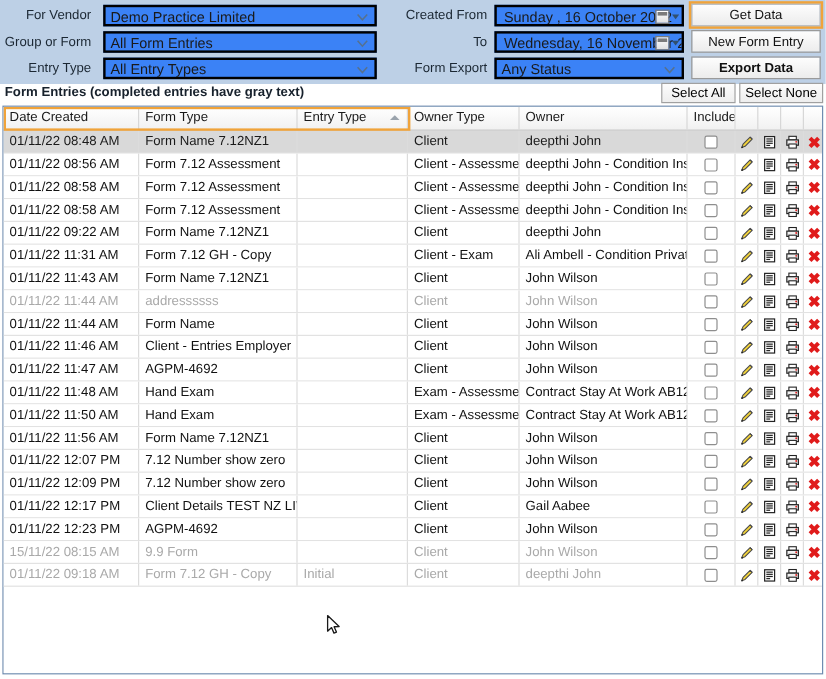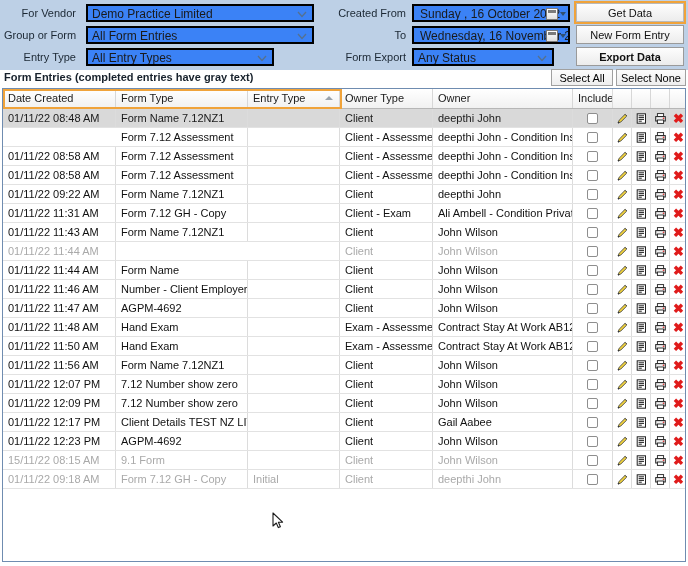--- a/index.html
+++ b/index.html
@@ -255,21 +255,21 @@
   <div class="fctl" style="left:86px; top:26px; width:228px;">
     <span>All Form Entries</span>
     <span class="chev">
       <svg width="10" height="7" viewBox="0 0 10 7">
           <path d="M1 1 L5 5.5 L9 1" stroke="#56718f" stroke-width="1.3" fill="none"></path>
         </svg>
     </span>
   </div>
 
   <span class="flabel" style="left:4px; top:48px; width:72px;">Entry Type</span>
-  <div class="fctl" style="left:86px; top:48px; width:188px;">
+  <div class="fctl" style="left:86px; top:48px; width:228px;">
     <span>All Entry Types</span>
     <span class="chev">
       <svg width="10" height="7" viewBox="0 0 10 7">
           <path d="M1 1 L5 5.5 L9 1" stroke="#56718f" stroke-width="1.3" fill="none"></path>
         </svg>
     </span>
   </div>
 
   <span class="flabel" style="left:330px; top:4px; width:76px;">Created From</span>
   <div class="fctl" style="left:412px; top:4px; width:158px; padding-left:6px;">
@@ -283,21 +283,21 @@
   <span class="flabel" style="left:330px; top:26px; width:76px;">To</span>
   <div class="fctl" style="left:412px; top:26px; width:158px; padding-left:6px;">
     <span>Wednesday, 16 November 2022</span>
     <span class="dtbtn">
       <span class="dtbox"></span>
       <span class="dtarrow"></span>
     </span>
   </div>
 
   <span class="flabel" style="left:330px; top:48px; width:76px;">Form Export</span>
-  <div class="fctl" style="left:412px; top:48px; width:142px;">
+  <div class="fctl" style="left:412px; top:48px; width:158px;">
     <span>Any Status</span>
     <span class="chev">
       <svg width="10" height="7" viewBox="0 0 10 7">
           <path d="M1 1 L5 5.5 L9 1" stroke="#56718f" stroke-width="1.3" fill="none"></path>
         </svg>
     </span>
   </div>
 
   <div class="btn highlight" style="left:576px; top:3px; width:108px;">Get Data</div>
   <div class="btn" style="left:576px; top:25px; width:108px;">New Form Entry</div>
@@ -359,20 +359,21 @@
             <rect x="1.7" y="4.6" width="9.6" height="4.4" fill="#f0f0f0" stroke="#222" stroke-width="1"></rect>
             <rect x="3.4" y="8" width="6.2" height="3.4" fill="#fff" stroke="#222" stroke-width="0.9"></rect>
             <circle cx="9.5" cy="6.2" r="0.8" fill="#d22"></circle>
           </svg>
         </div>
         <div class="actcell c-a4">
           <span class="xicon">✖</span>
         </div>
       </div>
       <div class="row">
+        <div class="cell c-date">01/11/22 08:56 AM</div>
         <div class="cell c-form">Form 7.12 Assessment</div>
         <div class="cell c-entry"></div>
         <div class="cell c-otype">Client - Assessment</div>
         <div class="cell c-owner">deepthi John - Condition Ins...</div>
         <div class="chkwrap">
           <div class="chk"></div>
         </div>
         <div class="actcell c-a1">
           <svg width="13" height="13" viewBox="0 0 13 13">
             <path d="M2 11 L3.2 8.2 L9.1 2.3 L10.8 4 L4.9 9.9 Z" fill="#f2d33a" stroke="#4a4a4a" stroke-width="0.9" stroke-linejoin="round"></path>
@@ -581,20 +582,21 @@
             <rect x="3.4" y="8" width="6.2" height="3.4" fill="#fff" stroke="#222" stroke-width="0.9"></rect>
             <circle cx="9.5" cy="6.2" r="0.8" fill="#d22"></circle>
           </svg>
         </div>
         <div class="actcell c-a4">
           <span class="xicon">✖</span>
         </div>
       </div>
       <div class="row completed">
         <div class="cell c-date">01/11/22 11:44 AM</div>
+        <div class="cell c-form">addressssss</div>
         <div class="cell c-entry"></div>
         <div class="cell c-otype">Client</div>
         <div class="cell c-owner">John Wilson</div>
         <div class="chkwrap">
           <div class="chk"></div>
         </div>
         <div class="actcell c-a1">
           <svg width="13" height="13" viewBox="0 0 13 13">
             <path d="M2 11 L3.2 8.2 L9.1 2.3 L10.8 4 L4.9 9.9 Z" fill="#f2d33a" stroke="#4a4a4a" stroke-width="0.9" stroke-linejoin="round"></path>
             <path d="M9.1 2.3 L10.8 4" stroke="#4a4a4a" stroke-width="0.9"></path>
@@ -654,21 +656,21 @@
             <rect x="3.4" y="8" width="6.2" height="3.4" fill="#fff" stroke="#222" stroke-width="0.9"></rect>
             <circle cx="9.5" cy="6.2" r="0.8" fill="#d22"></circle>
           </svg>
         </div>
         <div class="actcell c-a4">
           <span class="xicon">✖</span>
         </div>
       </div>
       <div class="row">
         <div class="cell c-date">01/11/22 11:46 AM</div>
-        <div class="cell c-form">Number - Client Employer</div>
+        <div class="cell c-form">Client - Entries Employer</div>
         <div class="cell c-entry"></div>
         <div class="cell c-otype">Client</div>
         <div class="cell c-owner">John Wilson</div>
         <div class="chkwrap">
           <div class="chk"></div>
         </div>
         <div class="actcell c-a1">
           <svg width="13" height="13" viewBox="0 0 13 13">
             <path d="M2 11 L3.2 8.2 L9.1 2.3 L10.8 4 L4.9 9.9 Z" fill="#f2d33a" stroke="#4a4a4a" stroke-width="0.9" stroke-linejoin="round"></path>
             <path d="M9.1 2.3 L10.8 4" stroke="#4a4a4a" stroke-width="0.9"></path>
@@ -987,21 +989,21 @@
             <rect x="3.4" y="8" width="6.2" height="3.4" fill="#fff" stroke="#222" stroke-width="0.9"></rect>
             <circle cx="9.5" cy="6.2" r="0.8" fill="#d22"></circle>
           </svg>
         </div>
         <div class="actcell c-a4">
           <span class="xicon">✖</span>
         </div>
       </div>
       <div class="row completed">
         <div class="cell c-date">15/11/22 08:15 AM</div>
-        <div class="cell c-form">9.1 Form</div>
+        <div class="cell c-form">9.9 Form</div>
         <div class="cell c-entry"></div>
         <div class="cell c-otype">Client</div>
         <div class="cell c-owner">John Wilson</div>
         <div class="chkwrap">
           <div class="chk"></div>
         </div>
         <div class="actcell c-a1">
           <svg width="13" height="13" viewBox="0 0 13 13">
             <path d="M2 11 L3.2 8.2 L9.1 2.3 L10.8 4 L4.9 9.9 Z" fill="#f2d33a" stroke="#4a4a4a" stroke-width="0.9" stroke-linejoin="round"></path>
             <path d="M9.1 2.3 L10.8 4" stroke="#4a4a4a" stroke-width="0.9"></path>

